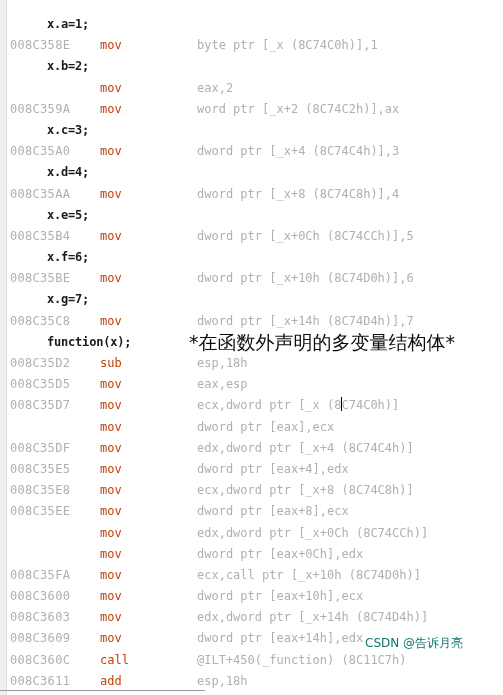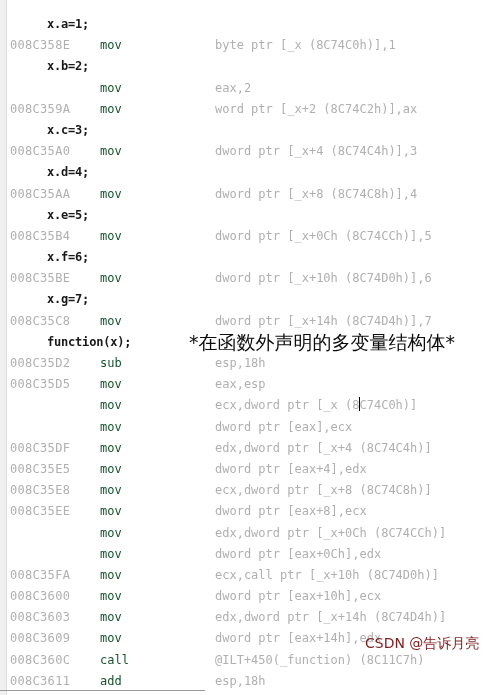--- a/index.html
+++ b/index.html
@@ -64,25 +64,25 @@
     position: absolute;
     left: 10px;
     top: 0;
     color: #b0b0b0;
     letter-spacing: 0.3px;
   }
   .asm-line .asm-mnem {
     position: absolute;
     left: 100px;
     top: 0;
-    color: #14532d;
+    color: #c2410c;
   }
   .asm-line .asm-ops {
     position: absolute;
-    left: 215px;
+    left: 197px;
     top: 0;
     color: #b0b0b0;
   }
 
   
   .caret {
     display: inline-block;
     width: 1px;
     height: 14px;
     background: #000000;
@@ -102,22 +102,22 @@
     white-space: pre;
     letter-spacing: 0px;
   }
 
   
   #watermark {
     position: absolute;
     left: 365px;
     top: 635px;
     font-family: "DejaVu Sans", "Liberation Sans", sans-serif;
-    font-size: 14px;
-    color: #7f1d1d;
+    font-size: 12px;
+    color: #0f766e;
     white-space: pre;
   }
 
   
   #bottom-rule {
     position: absolute;
     left: 0;
     top: 690px;
     width: 205px;
     height: 1px;
@@ -143,21 +143,21 @@
       <div class="code-line asm-line"><span class="asm-addr">008C35AA</span><span class="asm-mnem">mov</span><span class="asm-ops">dword ptr [_x+8 (8C74C8h)],4</span></div>
       <div class="code-line src-line"><span class="src-text">x.e=5;</span></div>
       <div class="code-line asm-line"><span class="asm-addr">008C35B4</span><span class="asm-mnem">mov</span><span class="asm-ops">dword ptr [_x+0Ch (8C74CCh)],5</span></div>
       <div class="code-line src-line"><span class="src-text">x.f=6;</span></div>
       <div class="code-line asm-line"><span class="asm-addr">008C35BE</span><span class="asm-mnem">mov</span><span class="asm-ops">dword ptr [_x+10h (8C74D0h)],6</span></div>
       <div class="code-line src-line"><span class="src-text">x.g=7;</span></div>
       <div class="code-line asm-line"><span class="asm-addr">008C35C8</span><span class="asm-mnem">mov</span><span class="asm-ops">dword ptr [_x+14h (8C74D4h)],7</span></div>
       <div class="code-line src-line"><span class="src-text">function(x);</span></div>
       <div class="code-line asm-line"><span class="asm-addr">008C35D2</span><span class="asm-mnem">sub</span><span class="asm-ops">esp,18h</span></div>
       <div class="code-line asm-line"><span class="asm-addr">008C35D5</span><span class="asm-mnem">mov</span><span class="asm-ops">eax,esp</span></div>
-      <div class="code-line asm-line"><span class="asm-mnem">mov</span><span class="asm-ops"><span>ecx,dword ptr [_x (8</span><span class="caret"></span><span>C74C0h)]</span></span></div>
+      <div class="code-line asm-line"><span class="asm-addr">008C35D7</span><span class="asm-mnem">mov</span><span class="asm-ops"><span>ecx,dword ptr [_x (8</span><span class="caret"></span><span>C74C0h)]</span></span></div>
       <div class="code-line asm-line"><span class="asm-mnem">mov</span><span class="asm-ops">dword ptr [eax],ecx</span></div>
       <div class="code-line asm-line"><span class="asm-addr">008C35DF</span><span class="asm-mnem">mov</span><span class="asm-ops">edx,dword ptr [_x+4 (8C74C4h)]</span></div>
       <div class="code-line asm-line"><span class="asm-addr">008C35E5</span><span class="asm-mnem">mov</span><span class="asm-ops">dword ptr [eax+4],edx</span></div>
       <div class="code-line asm-line"><span class="asm-addr">008C35E8</span><span class="asm-mnem">mov</span><span class="asm-ops">ecx,dword ptr [_x+8 (8C74C8h)]</span></div>
       <div class="code-line asm-line"><span class="asm-addr">008C35EE</span><span class="asm-mnem">mov</span><span class="asm-ops">dword ptr [eax+8],ecx</span></div>
       <div class="code-line asm-line"><span class="asm-mnem">mov</span><span class="asm-ops">edx,dword ptr [_x+0Ch (8C74CCh)]</span></div>
       <div class="code-line asm-line"><span class="asm-mnem">mov</span><span class="asm-ops">dword ptr [eax+0Ch],edx</span></div>
       <div class="code-line asm-line"><span class="asm-addr">008C35FA</span><span class="asm-mnem">mov</span><span class="asm-ops">ecx,call ptr [_x+10h (8C74D0h)]</span></div>
       <div class="code-line asm-line"><span class="asm-addr">008C3600</span><span class="asm-mnem">mov</span><span class="asm-ops">dword ptr [eax+10h],ecx</span></div>
       <div class="code-line asm-line"><span class="asm-addr">008C3603</span><span class="asm-mnem">mov</span><span class="asm-ops">edx,dword ptr [_x+14h (8C74D4h)]</span></div>

